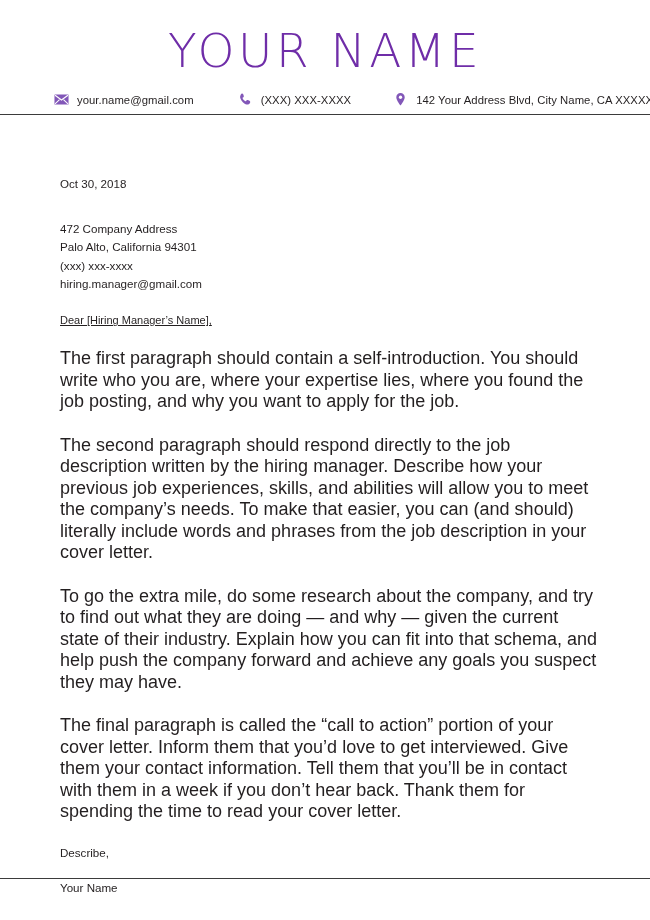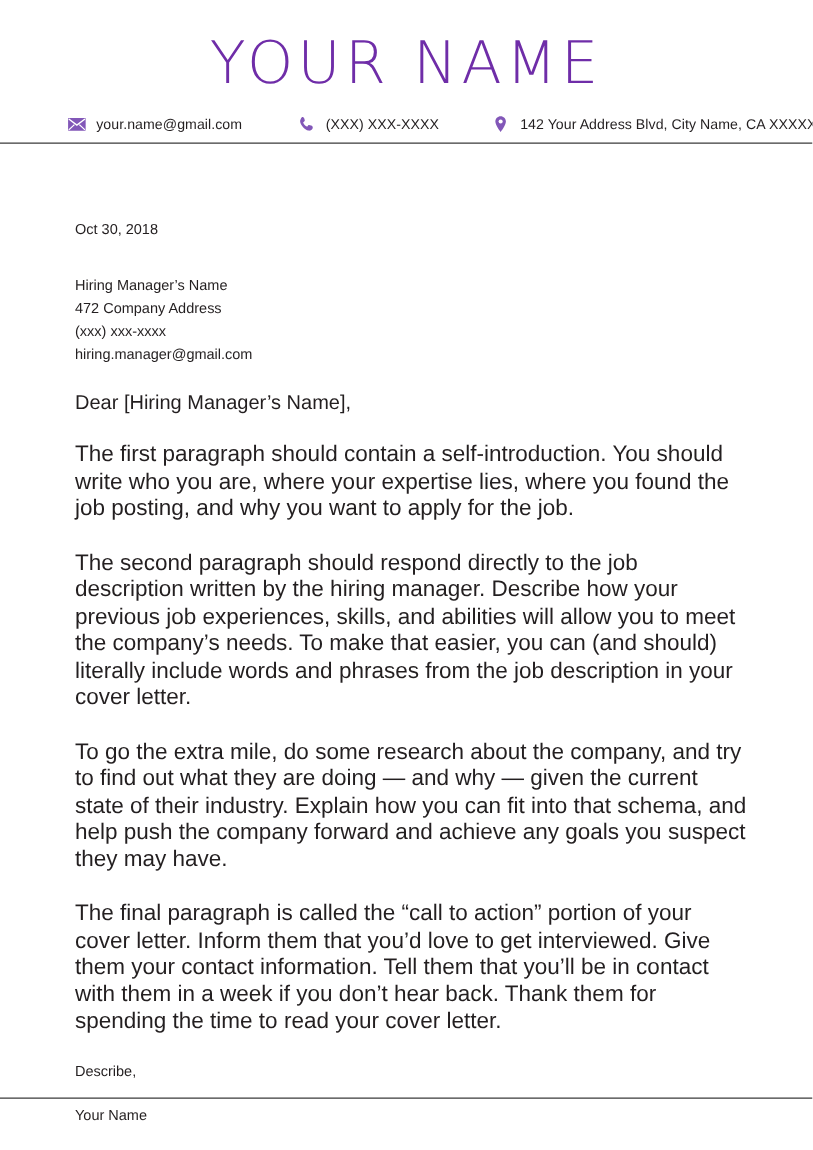--- a/index.html
+++ b/index.html
@@ -81,21 +81,22 @@
   .recipient-block {
     margin-top: 30px;
   }
   .recipient-block .r-line {
     font-size: 11.6px;
     line-height: 18.3px;
   }
 
   .salutation {
     margin-top: 22px;
-    font-size: 16px;
+    font-size: 11px;
+    text-decoration: underline;
   }
 
   .para {
     margin-top: 22px;
     font-size: 18px;
     line-height: 21.5px;
     text-align: left;
   }
 
   .bullet-list {
@@ -179,22 +180,22 @@
     </div>
 
   </div>
 </div>
 
 <div class="letter-body">
 
   <div class="date-line">Oct 30, 2018</div>
 
   <div class="recipient-block">
-    <div class="r-line">Hiring Manager’s Name</div>
     <div class="r-line">472 Company Address</div>
+    <div class="r-line">Palo Alto, California 94301</div>
     <div class="r-line">(xxx) xxx-xxxx</div>
     <div class="r-line">hiring.manager@gmail.com</div>
   </div>
 
   <div class="salutation">Dear [Hiring Manager’s Name],</div>
 
   <p class="para">The first paragraph should contain a self-introduction. You should write who you are, where your expertise lies, where you found the job posting, and why you want to apply for the job.</p>
 
   <p class="para">The second paragraph should respond directly to the job description written by the hiring manager. Describe how your previous job experiences, skills, and abilities will allow you to meet the company’s needs. To make that easier, you can (and should) literally include words and phrases from the job description in your cover letter.</p>
 

